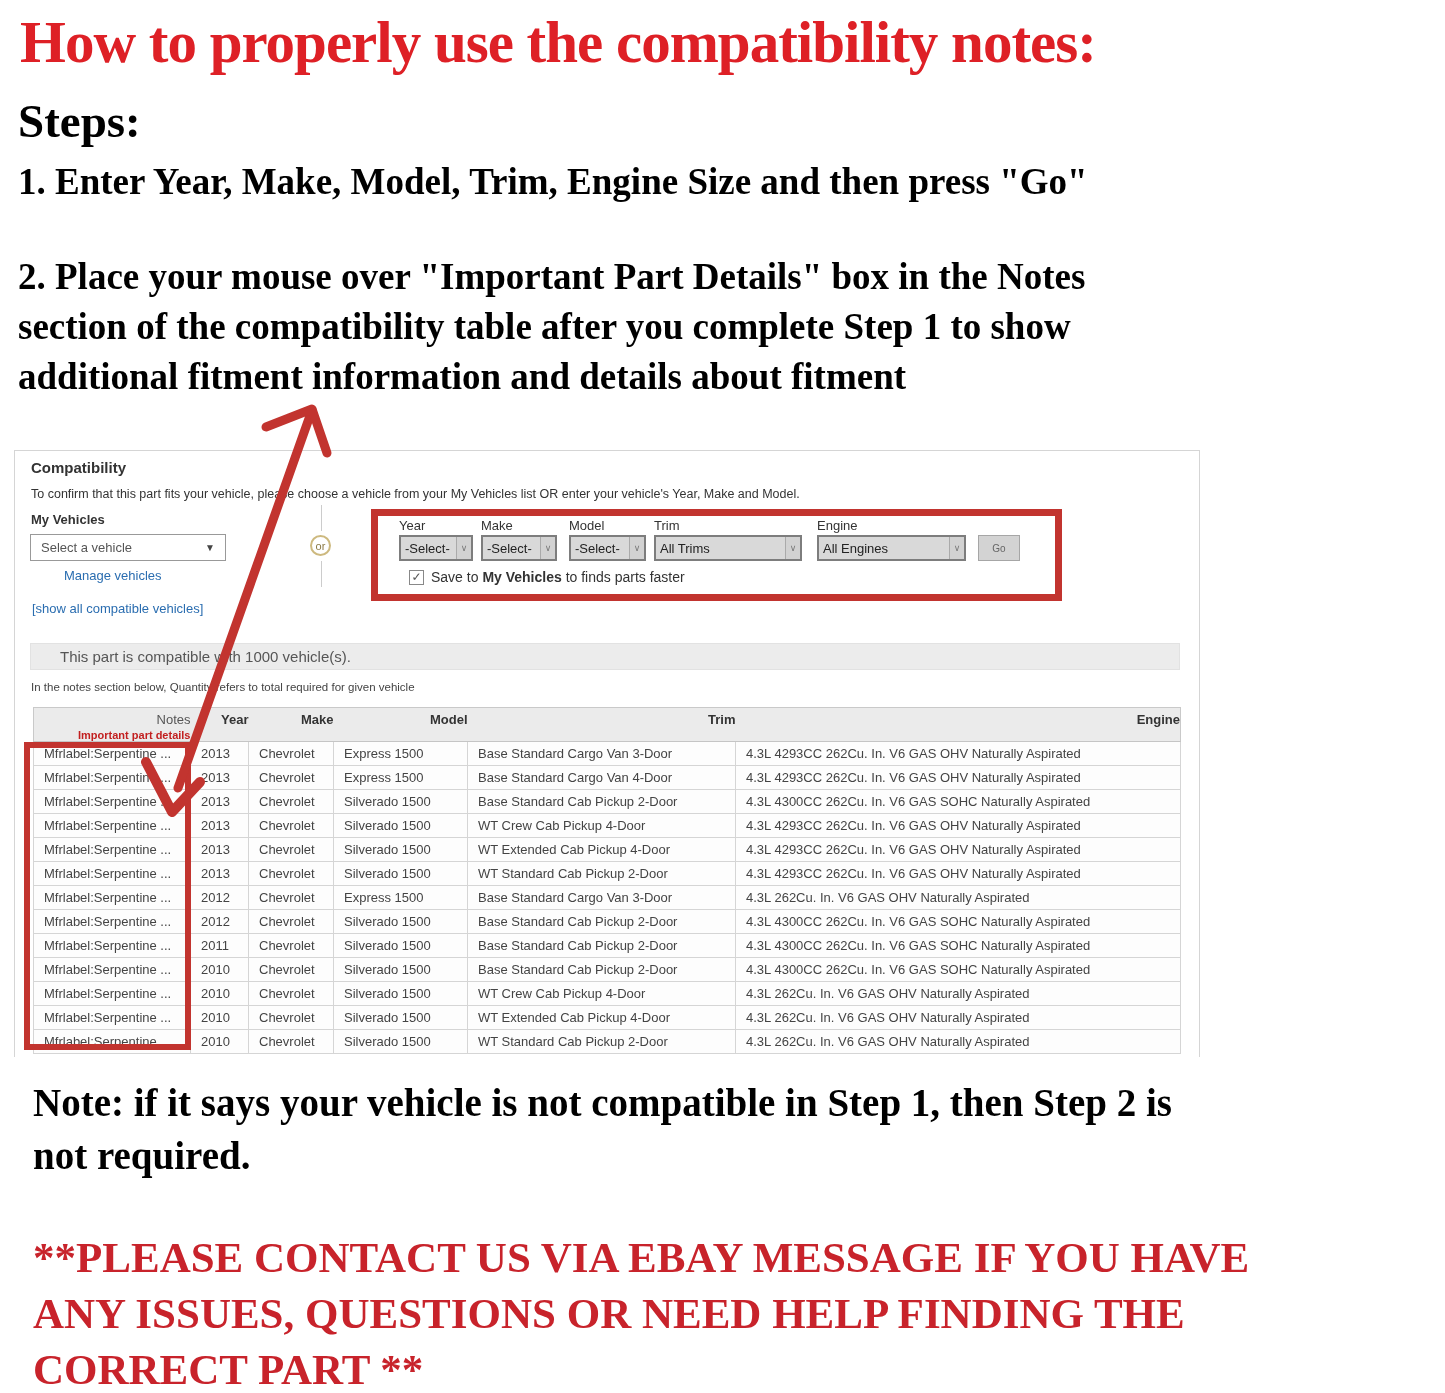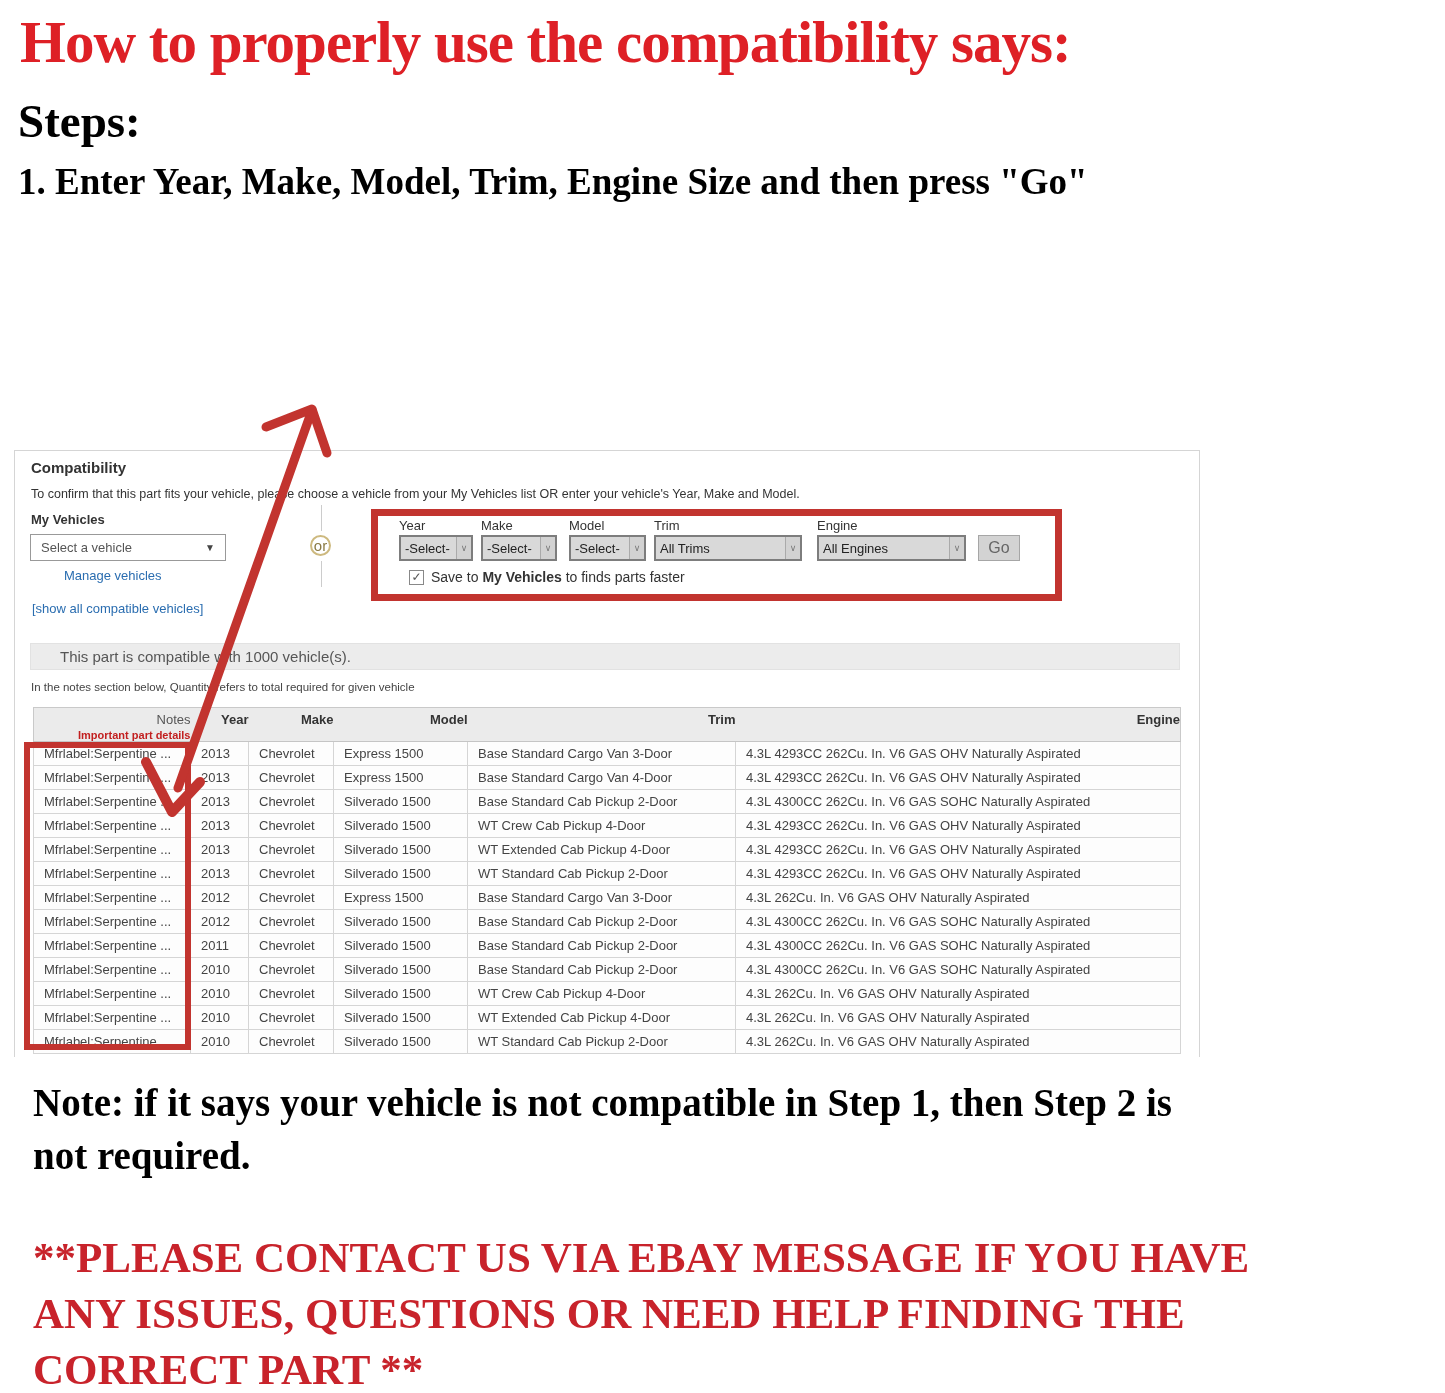--- a/index.html
+++ b/index.html
@@ -26,40 +26,40 @@
                 border:1px solid #999; background:#fff; display:flex; align-items:center;
                 padding:0 10px; font-size:13px; color:#555; cursor:pointer; }
   .varrow { margin-left:auto; font-size:10px; color:#444; }
   .link { position:absolute; font-size:13px; color:#2a6db0; text-decoration:none; cursor:pointer; }
   .manage  { left:17px; top:117px;margin-left:32px; }
   .showall { left:17px; top:150px; }
   .or-dash { position:absolute; left:306px; width:0; border-left:1px solid #ccc; }
   .or-dash.top    { top:54px;  height:26px; }
   .or-dash.bottom { top:110px; height:26px; }
   .or-circle { position:absolute; left:295px; top:84px; width:21px; height:21px; border-radius:50%;
-               border:2px solid #cdb97f; background:#fff; color:#8a7a45; font-size:15px;
+               border:2px solid #cdb97f; background:#fff; color:#8a7a45; font-size:11px;
                display:flex; align-items:center; justify-content:center; }
 
   
   .finder-box { position:absolute; left:356px; top:58px; width:691px; height:92px;
                 border:7px solid #c2342f; padding:2px 0 0 21px; }
   .finder-fields { display:flex; align-items:flex-end; }
   .ffield { display:flex; flex-direction:column; }
   .ffield:nth-of-type(1){ width:74px;  margin-right:8px; }
   .ffield:nth-of-type(2){ width:76px;  margin-right:12px; }
   .ffield:nth-of-type(3){ width:77px;  margin-right:8px; }
   .ffield:nth-of-type(4){ width:148px; margin-right:15px; }
   .ffield:nth-of-type(5){ width:149px; margin-right:12px; }
   .flabel { font-size:13px; color:#333; margin-bottom:2px; }
   .fselect { height:26px; border:2px solid #7d7d7d; background:#d9d9d9; display:flex; align-items:center; cursor:pointer; }
   .fval { flex:1; padding:0 4px; font-size:13px; color:#222; white-space:nowrap; overflow:hidden; }
   .fchev { width:15px; align-self:stretch; border-left:1px solid #aaa; background:#d2d2d2;
            color:#777; font-size:9px; display:flex; align-items:center; justify-content:center; }
   .go-button { width:42px; height:26px; background:#d3d3d3; border:1px solid #a6a6a6; color:#666;
-               font-size:16px; font-family:"Liberation Sans", sans-serif; cursor:pointer; }
+               font-size:10px; font-family:"Liberation Sans", sans-serif; cursor:pointer; }
   .save-row { margin-top:8px; margin-left:10px; display:flex; align-items:center; font-size:14px; color:#333; }
   .checkbox { width:15px; height:15px; border:1px solid #888; background:#fff; margin-right:7px;
               display:flex; align-items:center; justify-content:center; cursor:pointer; }
   .check { font-size:12px; color:#555; line-height:1; }
 
   
   .banner { position:absolute; left:15px; top:192px; width:1150px; height:27px; background:#ececec;
             border:1px solid #e2e2e2; font-size:15px; color:#555; line-height:25px; padding-left:29px; }
   .hint { position:absolute; left:16px; top:230px; font-size:11.5px; color:#444; }
   table.compat { position:absolute; left:18px; top:256px; width:1147px; border-collapse:collapse;
@@ -74,23 +74,26 @@
                border:6px solid #c2342f; pointer-events:none; z-index:5; }
 
   
   .arrow-svg { position:absolute; left:0; top:0; pointer-events:none; z-index:9; }
 </style>
 </head>
 <body>
 
 <div class="page">
 
-  <div class="serif main-heading">How to properly use the compatibility says:</div>
+  <div class="serif main-heading">How to properly use the compatibility notes:</div>
   <div class="serif steps-title">Steps:</div>
   <div class="serif step1">1. Enter Year, Make, Model, Trim, Engine Size and then press "Go"</div>
+  <div class="serif step2">2. Place your mouse over "Important Part Details" box in the Notes
+section of the compatibility table after you complete Step 1 to show
+additional fitment information and details about fitment</div>
 
   <div class="panel">
     <div class="w-title">Compatibility</div>
     <div class="w-desc">To confirm that this part fits your vehicle, please choose a vehicle from your My Vehicles list OR enter your vehicle's Year, Make and Model.</div>
     <div class="mv-label">My Vehicles</div>
 
     <div class="veh-select">
       <span>Select a vehicle</span>
       <span class="varrow">▼</span>
     </div>

